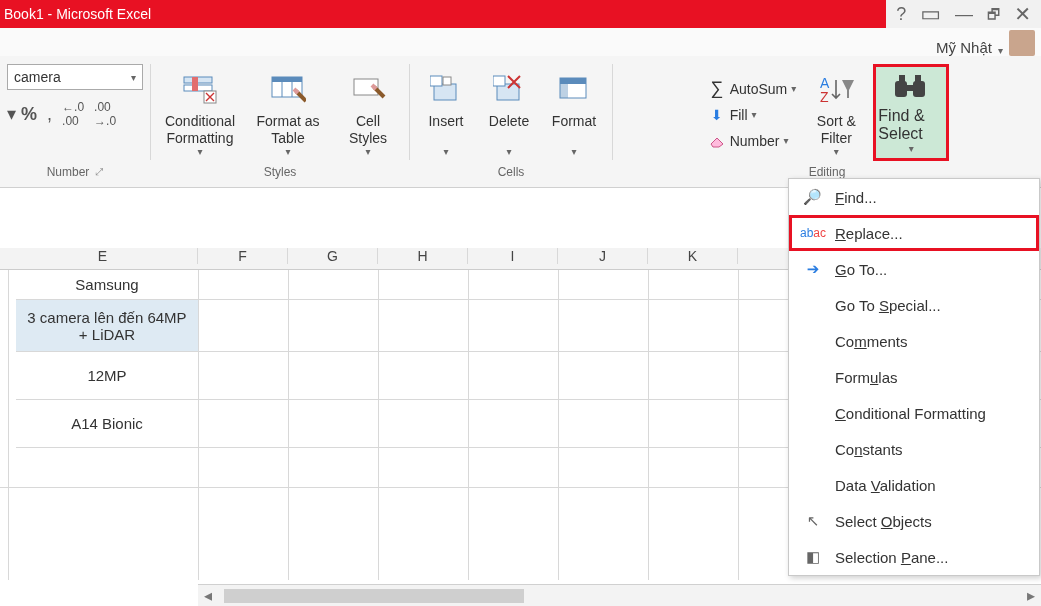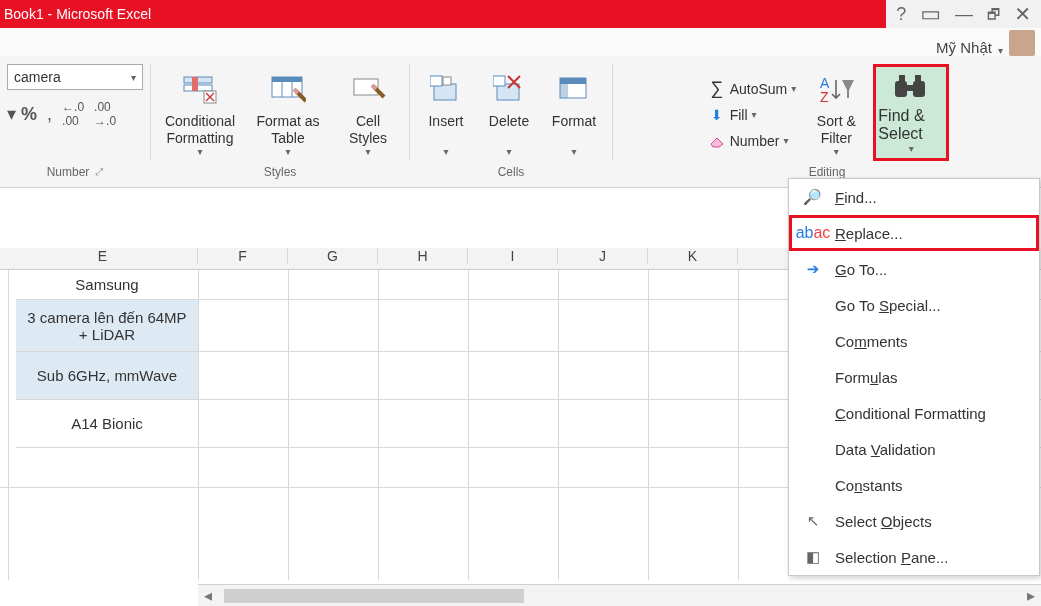--- a/index.html
+++ b/index.html
@@ -249,21 +249,21 @@
       </div>
   </div>
 </div>
 
 <div class="menu">
   <div class="menu-item">
     <span class="ico">🔎</span>
     <span class="lbl"><u>F</u><span>ind...</span></span>
   </div>
   <div class="menu-item highlighted">
-    <span class="ico" style="font-size:16px;color:#2a7de1;">ab<br><span style="color:#ef4444;">ac</span></span>
+    <span class="ico" style="font-size:12px;color:#2a7de1;">ab<br><span style="color:#ef4444;">ac</span></span>
     <span class="lbl"><u>R</u><span>eplace...</span></span>
   </div>
   <div class="menu-item">
     <span class="ico" style="color:#2a7de1;">➔</span>
     <span class="lbl"><u>G</u>o To...</span>
   </div>
   <div class="menu-item">
     <span class="ico"></span>
     <span class="lbl">Go To <u>S</u>pecial...</span>
   </div>
@@ -274,25 +274,25 @@
   <div class="menu-item">
     <span class="ico"></span>
     <span class="lbl">Form<u>u</u>las</span>
   </div>
   <div class="menu-item">
     <span class="ico"></span>
     <span class="lbl"><u>C</u>onditional Formatting</span>
   </div>
   <div class="menu-item">
     <span class="ico"></span>
+    <span class="lbl">Co<u>n</u>stants</span>
+  </div>
+  <div class="menu-item">
+    <span class="ico"></span>
     <span class="lbl">Data <u>V</u>alidation</span>
-  </div>
-  <div class="menu-item">
-    <span class="ico"></span>
-    <span class="lbl">Co<u>n</u>stants</span>
   </div>
   <div class="menu-item">
     <span class="ico">↖</span>
     <span class="lbl">Select <u>O</u>bjects</span>
   </div>
   <div class="menu-item">
     <span class="ico">◧</span>
     <span class="lbl">Selection <u>P</u>ane...</span>
   </div>
 </div>
@@ -322,21 +322,21 @@
   </div>
   <div class="row short">
       <div class="cellE">Samsung</div>
       <div class="restcells"></div>
     </div>
   <div class="row">
       <div class="cellE banded">3 camera lên đến 64MP + LiDAR</div>
       <div class="restcells"></div>
     </div>
   <div class="row" style="height:48px;">
-      <div class="cellE banded">Sub 6GHz, mmWave</div>
+      <div class="cellE">12MP</div>
       <div class="restcells"></div>
     </div>
   <div class="row" style="height:48px;">
       <div class="cellE">A14 Bionic</div>
       <div class="restcells"></div>
     </div>
   <div class="row" style="height:40px;">
       <div class="restcells"></div>
     </div>
 </div>

